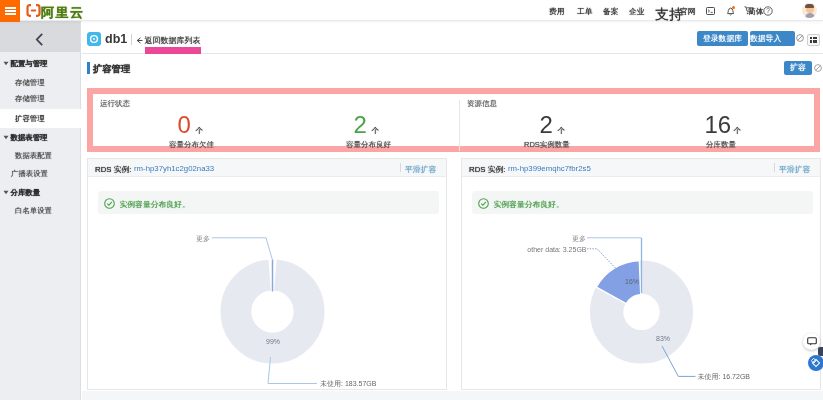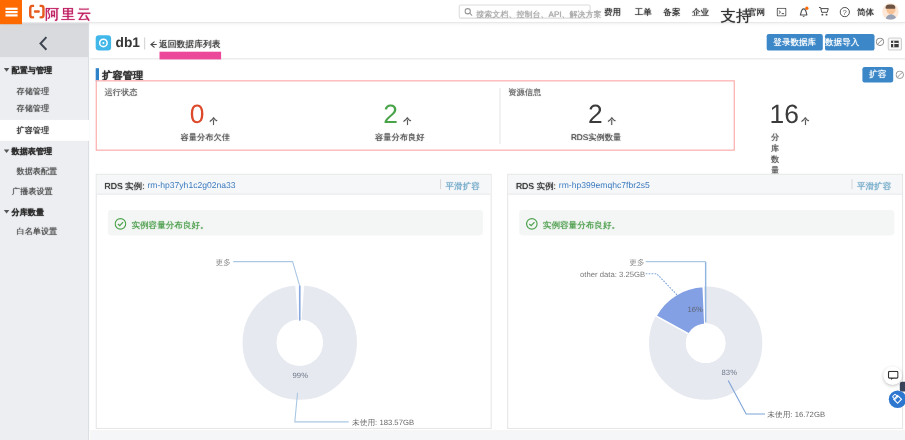--- a/index.html
+++ b/index.html
@@ -15,29 +15,22 @@
   <div class="ab" style="left:0;top:0;width:20px;height:22px;background:#ff6a00">
     <div class="ab" style="left:4.5px;top:6.5px;width:11px;height:2px;background:#fff"></div>
     <div class="ab" style="left:4.5px;top:9.7px;width:11px;height:2px;background:#fff"></div>
     <div class="ab" style="left:4.5px;top:12.9px;width:11px;height:2px;background:#fff"></div>
   </div>
   <svg class="ab" style="left:26px;top:4px" width="15" height="13" viewBox="0 0 15 13">
     <path d="M5 1.2 H3.7 Q1.5 1.2 1.5 3.4 V9.6 Q1.5 11.8 3.7 11.8 H5" stroke="#e65a1e" stroke-width="2.2" fill="none"></path>
     <path d="M10 1.2 H11.3 Q13.5 1.2 13.5 3.4 V9.6 Q13.5 11.8 11.3 11.8 H10" stroke="#e65a1e" stroke-width="2.2" fill="none"></path>
     <rect x="4.8" y="5.4" width="5.4" height="2.2" rx="1" fill="#e65a1e"></rect>
   </svg>
-  <div class="ab cn" style="left:41px;top:3.5px;font-size:13px;font-weight:normal;color:#be185d;letter-spacing:1.5px">阿里云</div>
-
-  <div class="ab" style="left:417px;top:3.5px;width:120px;height:13.5px;border:1px solid #dcdcdc;border-radius:2px;background:#fff">
-    <svg class="ab" style="left:4px;top:2.5px" width="8" height="8" viewBox="0 0 8 8">
-        <circle cx="3.2" cy="3.2" r="2.4" stroke="#9a9a9a" stroke-width="1" fill="none"></circle>
-        <line x1="5" y1="5" x2="7.2" y2="7.2" stroke="#9a9a9a" stroke-width="1"></line>
-      </svg>
-    <div class="ab cn" style="left:15px;top:3px;font-size:7.3px;color:#a8a8a8;white-space:nowrap">搜索文档、控制台、API、解决方案</div>
-  </div>
+  <div class="ab cn" style="left:41px;top:3.5px;font-size:13px;font-weight:bold;color:#4d7c0f;letter-spacing:1.5px">阿里云</div>
+
   <div class="ab cn" style="left:549px;top:6.4px;font-size:7.8px;color:#333">费用</div>
   <div class="ab cn" style="left:577px;top:6.4px;font-size:7.8px;color:#333">工单</div>
   <div class="ab cn" style="left:603px;top:6.4px;font-size:7.8px;color:#333">备案</div>
   <div class="ab cn" style="left:629px;top:6.4px;font-size:7.8px;color:#333">企业</div>
   <div class="ab cn" style="left:655px;top:6.4px;font-size:14px;color:#333">支持</div>
   <div class="ab cn" style="left:680px;top:6.4px;font-size:7.8px;color:#333">官网</div>
 
   <svg class="ab" style="left:706px;top:6.8px" width="9" height="8" viewBox="0 0 9 8">
     <rect x="0.5" y="0.5" width="8" height="7" rx="0.8" stroke="#4d4d4d" stroke-width="1" fill="none"></rect>
     <path d="M2 2.6 L3.6 4 L2 5.4" stroke="#4d4d4d" stroke-width="0.9" fill="none"></path>
@@ -53,21 +46,21 @@
   <svg class="ab" style="left:744px;top:6.2px" width="10" height="9" viewBox="0 0 10 9">
     <path d="M0.5 0.8 H2 L3 5.2 H8 L9 1.8 H2.4" stroke="#4d4d4d" stroke-width="0.9" fill="none"></path>
     <circle cx="3.6" cy="7.3" r="0.9" fill="#4d4d4d"></circle>
     <circle cx="7.4" cy="7.3" r="0.9" fill="#4d4d4d"></circle>
   </svg>
 
   <svg class="ab" style="left:763px;top:5.8px" width="10" height="10" viewBox="0 0 10 10">
     <circle cx="5" cy="5" r="4.2" stroke="#4d4d4d" stroke-width="0.9" fill="none"></circle>
     <text x="5" y="7.2" font-size="6.5" text-anchor="middle" fill="#4d4d4d" font-family="Liberation Sans">?</text>
   </svg>
-  <div class="ab cn" style="left:779px;top:6.4px;font-size:7.8px;color:#333">简体</div>
+  <div class="ab cn" style="left:748px;top:6.4px;font-size:7.8px;color:#333">简体</div>
 
   <div class="ab" style="left:802px;top:2.5px;width:15px;height:15px;border-radius:50%;background:#fde8d8;overflow:hidden">
     <div class="ab" style="left:3.5px;top:2.5px;width:8px;height:7.5px;border-radius:50%;background:#f7c396"></div>
     <div class="ab" style="left:3px;top:1.5px;width:9px;height:4px;border-radius:4.5px 4.5px 1px 1px;background:#6b5242"></div>
     <div class="ab" style="left:2.5px;top:10.5px;width:10px;height:5px;border-radius:5px 5px 0 0;background:#9aa3b5"></div>
   </div>
 </div>
 
 <div class="ab" style="left:0;top:21px;width:81px;height:379px;background:#eceef2;border-right:1px solid #dbdee2;z-index:5">
   <div class="ab" style="left:0;top:0;width:80px;height:31px;background:#d8dade"></div>
@@ -122,21 +115,21 @@
 </div>
 
 <div class="ab" style="left:87px;top:61.5px;width:2.5px;height:12px;background:#2f82c8"></div>
 <div class="ab cn" style="left:93px;top:62.5px;font-size:9.3px;font-weight:bold;color:#333">扩容管理</div>
 <div class="ab cn" style="left:784px;top:61px;width:28px;height:14px;background:#3b87c8;border-radius:2px;color:#fff;font-size:8px;text-align:center;line-height:14px">扩容</div>
 <svg class="ab" style="left:813.5px;top:64px" width="8" height="8" viewBox="0 0 8 8">
     <circle cx="4" cy="4" r="3.4" stroke="#9a9a9a" stroke-width="0.9" fill="none"></circle>
     <line x1="1.7" y1="6.3" x2="6.3" y2="1.7" stroke="#9a9a9a" stroke-width="0.9"></line>
   </svg>
 
-<div class="ab" style="left:87px;top:73px;width:581px;height:63.5px;border:1px solid #fca5a5;background:#fff">
+<div class="ab" style="left:87px;top:88px;width:733px;height:63.5px;border:6px solid #fca5a5;background:#fff">
   <div class="ab cn" style="left:7px;top:5px;font-size:7.5px;color:#666">运行状态</div>
   <div class="ab cn" style="left:374px;top:5px;font-size:7.5px;color:#666">资源信息</div>
   <div class="ab" style="left:365.5px;top:6px;width:1px;height:51px;background:#e8e8e8"></div>
 
   <div class="ab" style="left:84.5px;top:17px;font-size:24px;color:#dd4a2b">0</div>
   <div class="ab cn" style="left:102.5px;top:32px;font-size:7.5px;color:#333">个</div>
   <div class="ab cn" style="left:76px;top:46px;font-size:7.5px;color:#555">容量分布欠佳</div>
 
   <div class="ab" style="left:260.5px;top:17px;font-size:24px;color:#49a349">2</div>
   <div class="ab cn" style="left:278.5px;top:32px;font-size:7.5px;color:#333">个</div>

